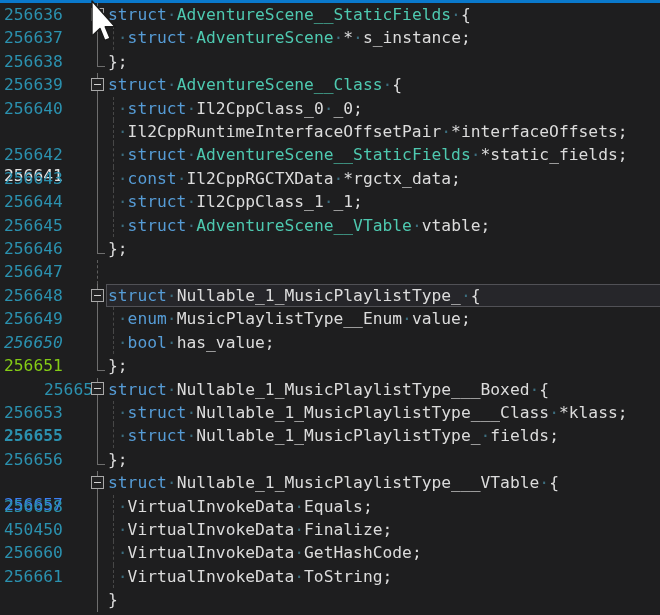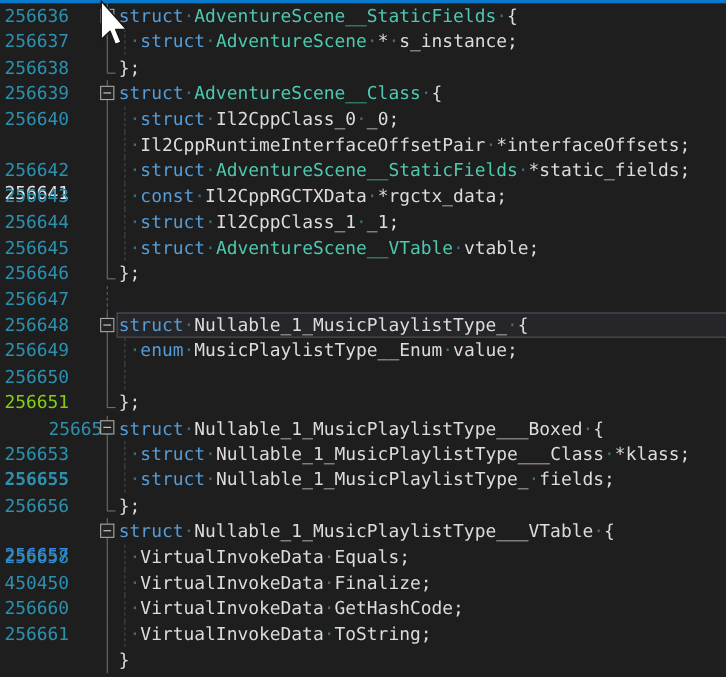--- a/index.html
+++ b/index.html
@@ -45,21 +45,21 @@
     <div class="row"><span class="ln" style="color: rgb(43, 145, 175);">256640</span><div class="vl"></div><div class="ig"></div><span class="code"><span class="w"> ·</span><span class="k">struct</span><span class="w">·</span><span class="p">Il2CppClass_0</span><span class="w">·</span><span class="p">_0;</span></span></div>
     <div class="row"><span class="ln" style="color: #e5e5e5; margin-top: 44px;">256641</span><div class="vl"></div><div class="ig"></div><span class="code"><span class="w"> ·</span><span class="p">Il2CppRuntimeInterfaceOffsetPair</span><span class="w">·</span><span class="p">*interfaceOffsets;</span></span></div>
     <div class="row"><span class="ln" style="color: rgb(43, 145, 175);">256642</span><div class="vl"></div><div class="ig"></div><span class="code"><span class="w"> ·</span><span class="k">struct</span><span class="w">·</span><span class="t">AdventureScene__StaticFields</span><span class="w">·</span><span class="p">*static_fields;</span></span></div>
     <div class="row"><span class="ln" style="color: rgb(43, 145, 175);">256643</span><div class="vl"></div><div class="ig"></div><span class="code"><span class="w"> ·</span><span class="k">const</span><span class="w">·</span><span class="p">Il2CppRGCTXData</span><span class="w">·</span><span class="p">*rgctx_data;</span></span></div>
     <div class="row"><span class="ln" style="color: rgb(43, 145, 175);">256644</span><div class="vl"></div><div class="ig"></div><span class="code"><span class="w"> ·</span><span class="k">struct</span><span class="w">·</span><span class="p">Il2CppClass_1</span><span class="w">·</span><span class="p">_1;</span></span></div>
     <div class="row"><span class="ln" style="color: rgb(43, 145, 175);">256645</span><div class="vl"></div><div class="ig"></div><span class="code"><span class="w"> ·</span><span class="k">struct</span><span class="w">·</span><span class="t">AdventureScene__VTable</span><span class="w">·</span><span class="p">vtable;</span></span></div>
     <div class="row"><span class="ln" style="color: rgb(43, 145, 175);">256646</span><div class="vl half"></div><div class="tick"></div><span class="code"><span class="p">};</span></span></div>
     <div class="row"><span class="ln" style="color: rgb(43, 145, 175);">256647</span><div class="vl dash"></div><span class="code"></span></div>
     <div class="row"><div class="curline"></div><span class="ln" style="color: rgb(43, 145, 175);">256648</span><div class="vl"></div><div class="fbox"></div><span class="code"><span class="k">struct</span><span class="w">·</span><span class="p">Nullable_1_MusicPlaylistType_</span><span class="w">·</span><span class="p">{</span></span></div>
     <div class="row"><span class="ln" style="color: rgb(43, 145, 175);">256649</span><div class="vl"></div><div class="ig"></div><span class="code"><span class="w"> ·</span><span class="k">enum</span><span class="w">·</span><span class="p">MusicPlaylistType__Enum</span><span class="w">·</span><span class="p">value;</span></span></div>
-    <div class="row"><span class="ln" style="color: rgb(43, 145, 175);">256650</span><div class="vl"></div><div class="ig"></div></div>
+    <div class="row"><span class="ln" style="color: rgb(43, 145, 175); font-style: italic;">256650</span><div class="vl"></div><div class="ig"></div><span class="code"><span class="w"> ·</span><span class="k">bool</span><span class="w">·</span><span class="p">has_value;</span></span></div>
     <div class="row"><span class="ln" style="color: #84cc16;">256651</span><div class="vl half"></div><div class="tick"></div><span class="code"><span class="p">};</span></span></div>
     <div class="row"><span class="ln" style="color: rgb(43, 145, 175); margin-left: 40px;">256652</span><div class="vl"></div><div class="fbox"></div><span class="code"><span class="k">struct</span><span class="w">·</span><span class="p">Nullable_1_MusicPlaylistType___Boxed</span><span class="w">·</span><span class="p">{</span></span></div>
     <div class="row"><span class="ln" style="color: rgb(43, 145, 175);">256653</span><div class="vl"></div><div class="ig"></div><span class="code"><span class="w"> ·</span><span class="k">struct</span><span class="w">·</span><span class="p">Nullable_1_MusicPlaylistType___Class</span><span class="w">·</span><span class="p">*klass;</span></span></div>
     <div class="row"><span class="ln" style="color: rgb(43, 145, 175); font-weight: bold;">256655</span><div class="vl"></div><div class="ig"></div><span class="code"><span class="w"> ·</span><span class="k">struct</span><span class="w">·</span><span class="p">Nullable_1_MusicPlaylistType_</span><span class="w">·</span><span class="p">fields;</span></span></div>
     <div class="row"><span class="ln" style="color: rgb(43, 145, 175);">256656</span><div class="vl half"></div><div class="tick"></div><span class="code"><span class="p">};</span></span></div>
     <div class="row"><span class="ln" style="color: #3b82f6; margin-top: 22px;">256657</span><div class="vl"></div><div class="fbox"></div><span class="code"><span class="k">struct</span><span class="w">·</span><span class="p">Nullable_1_MusicPlaylistType___VTable</span><span class="w">·</span><span class="p">{</span></span></div>
     <div class="row"><span class="ln" style="color: rgb(43, 145, 175);">256658</span><div class="vl"></div><div class="ig"></div><span class="code"><span class="w"> ·</span><span class="p">VirtualInvokeData</span><span class="w">·</span><span class="p">Equals;</span></span></div>
     <div class="row"><span class="ln" style="color: rgb(43, 145, 175);">450450</span><div class="vl"></div><div class="ig"></div><span class="code"><span class="w"> ·</span><span class="p">VirtualInvokeData</span><span class="w">·</span><span class="p">Finalize;</span></span></div>
     <div class="row"><span class="ln" style="color: rgb(43, 145, 175);">256660</span><div class="vl"></div><div class="ig"></div><span class="code"><span class="w"> ·</span><span class="p">VirtualInvokeData</span><span class="w">·</span><span class="p">GetHashCode;</span></span></div>
     <div class="row"><span class="ln" style="color: rgb(43, 145, 175);">256661</span><div class="vl"></div><div class="ig"></div><span class="code"><span class="w"> ·</span><span class="p">VirtualInvokeData</span><span class="w">·</span><span class="p">ToString;</span></span></div>

